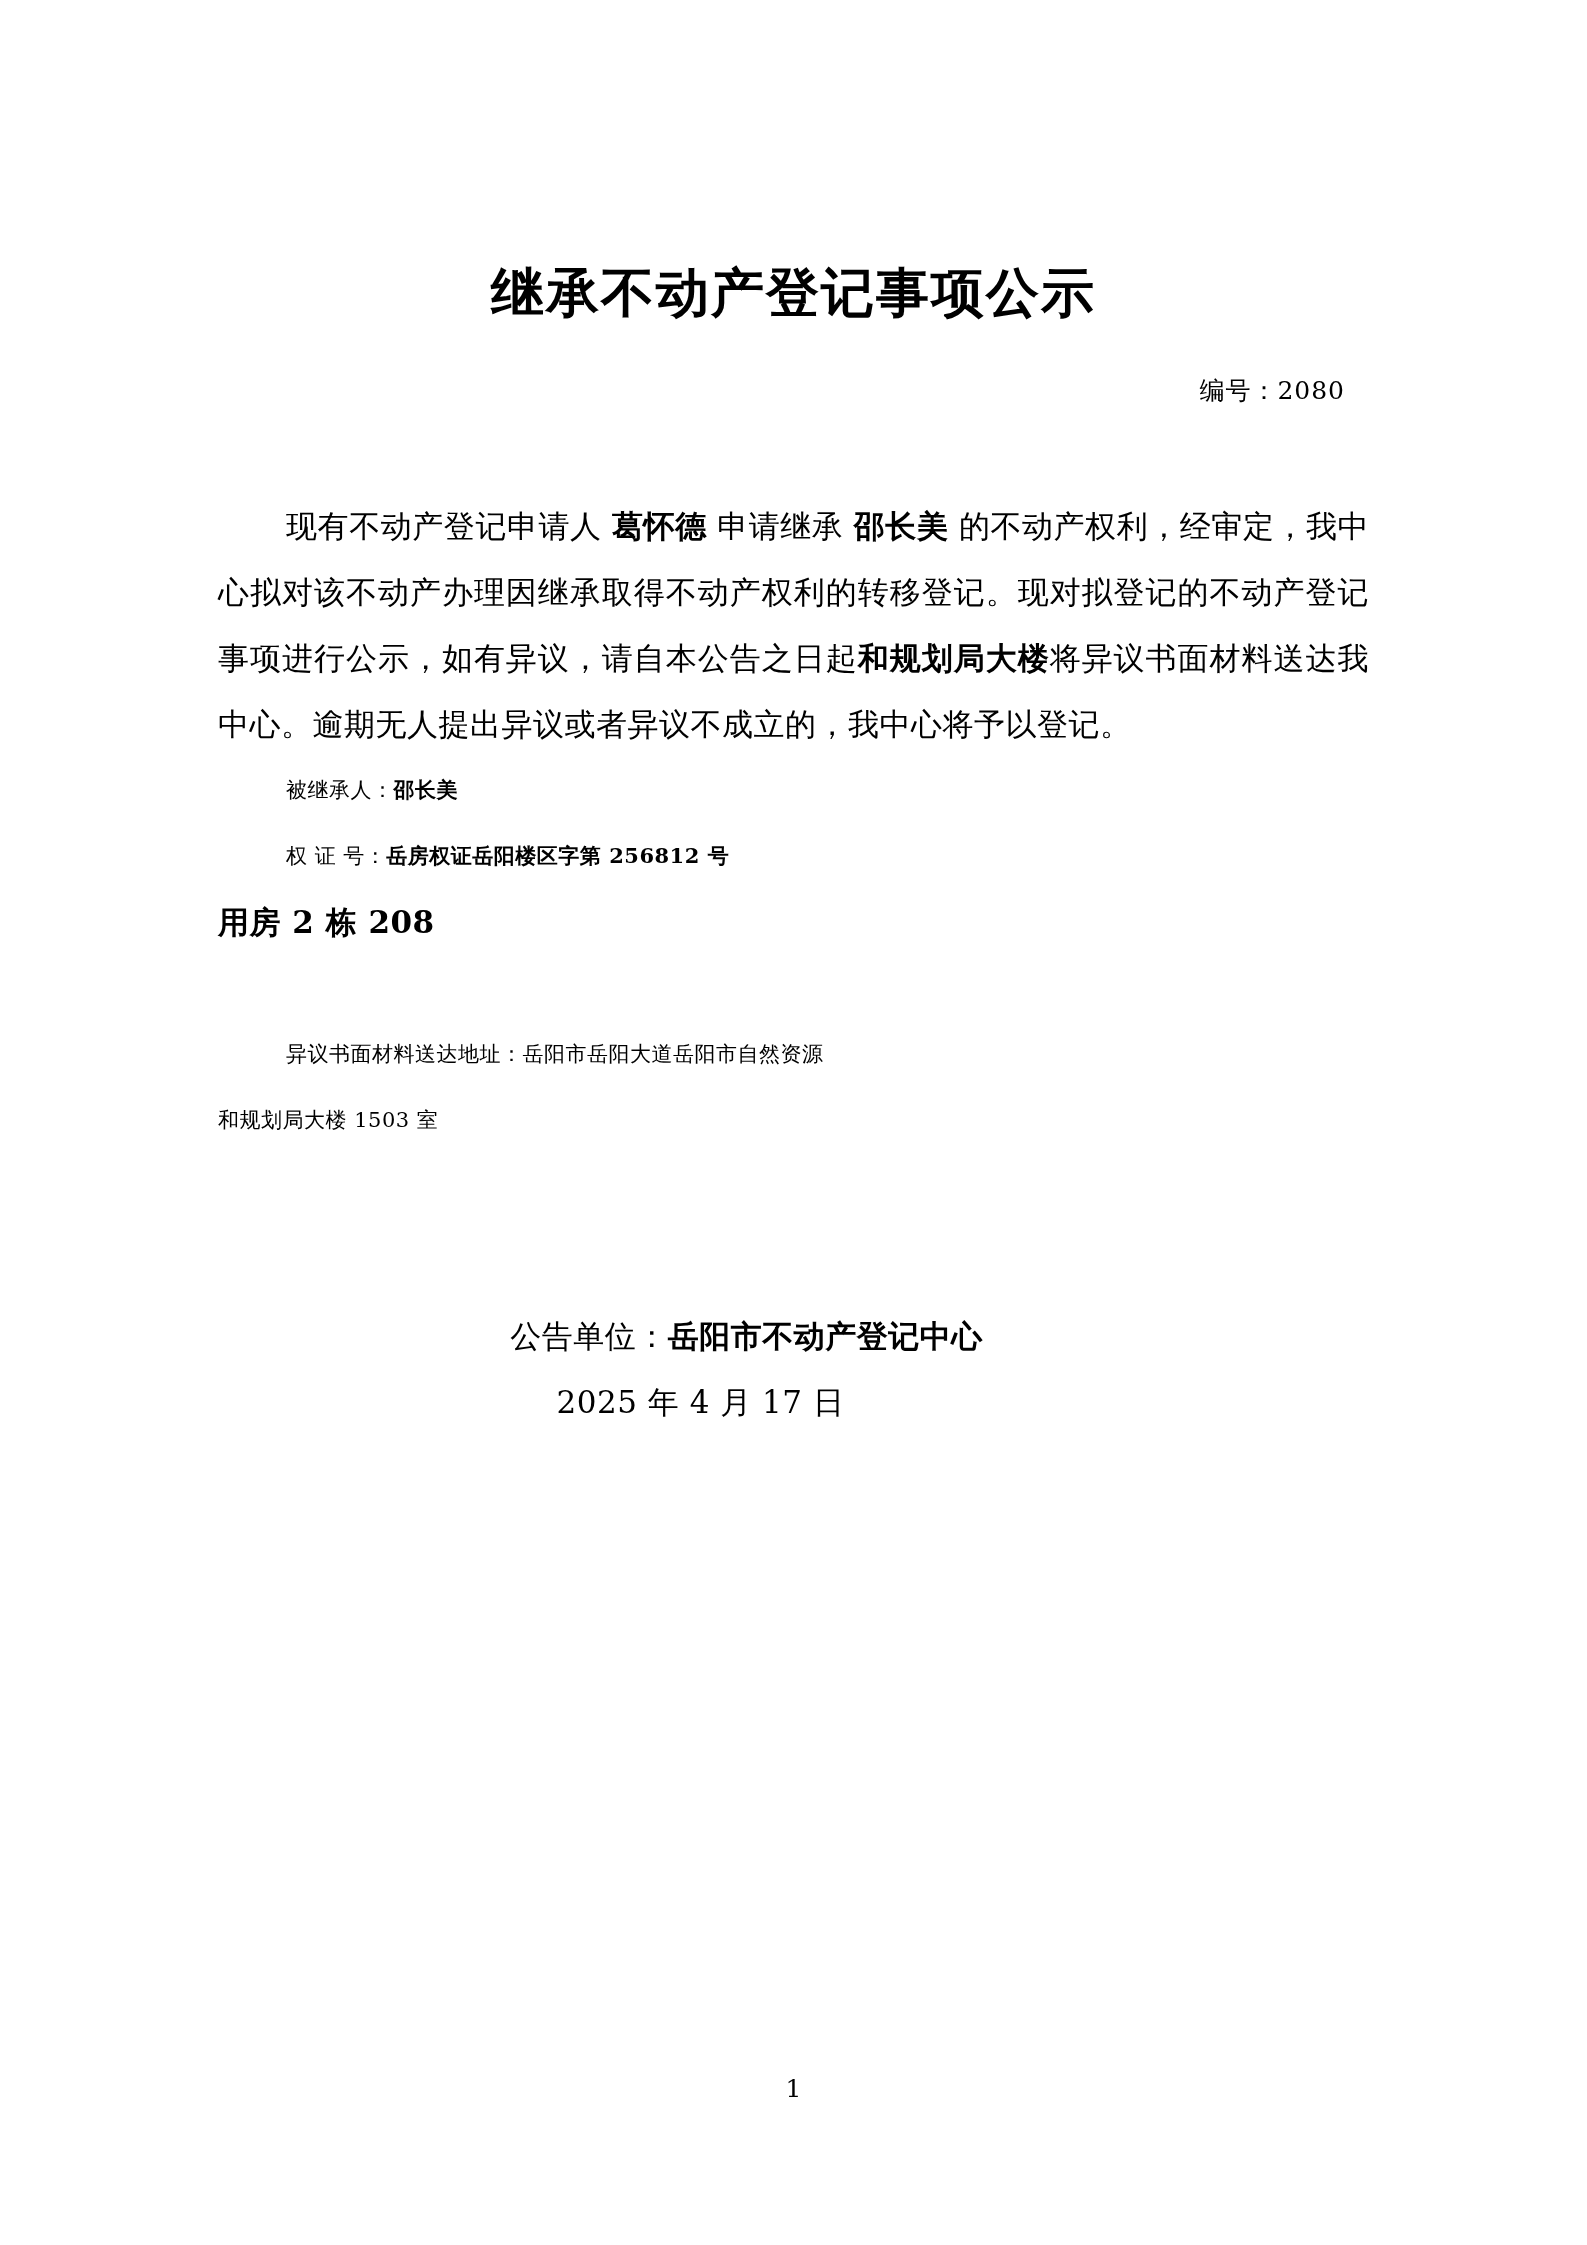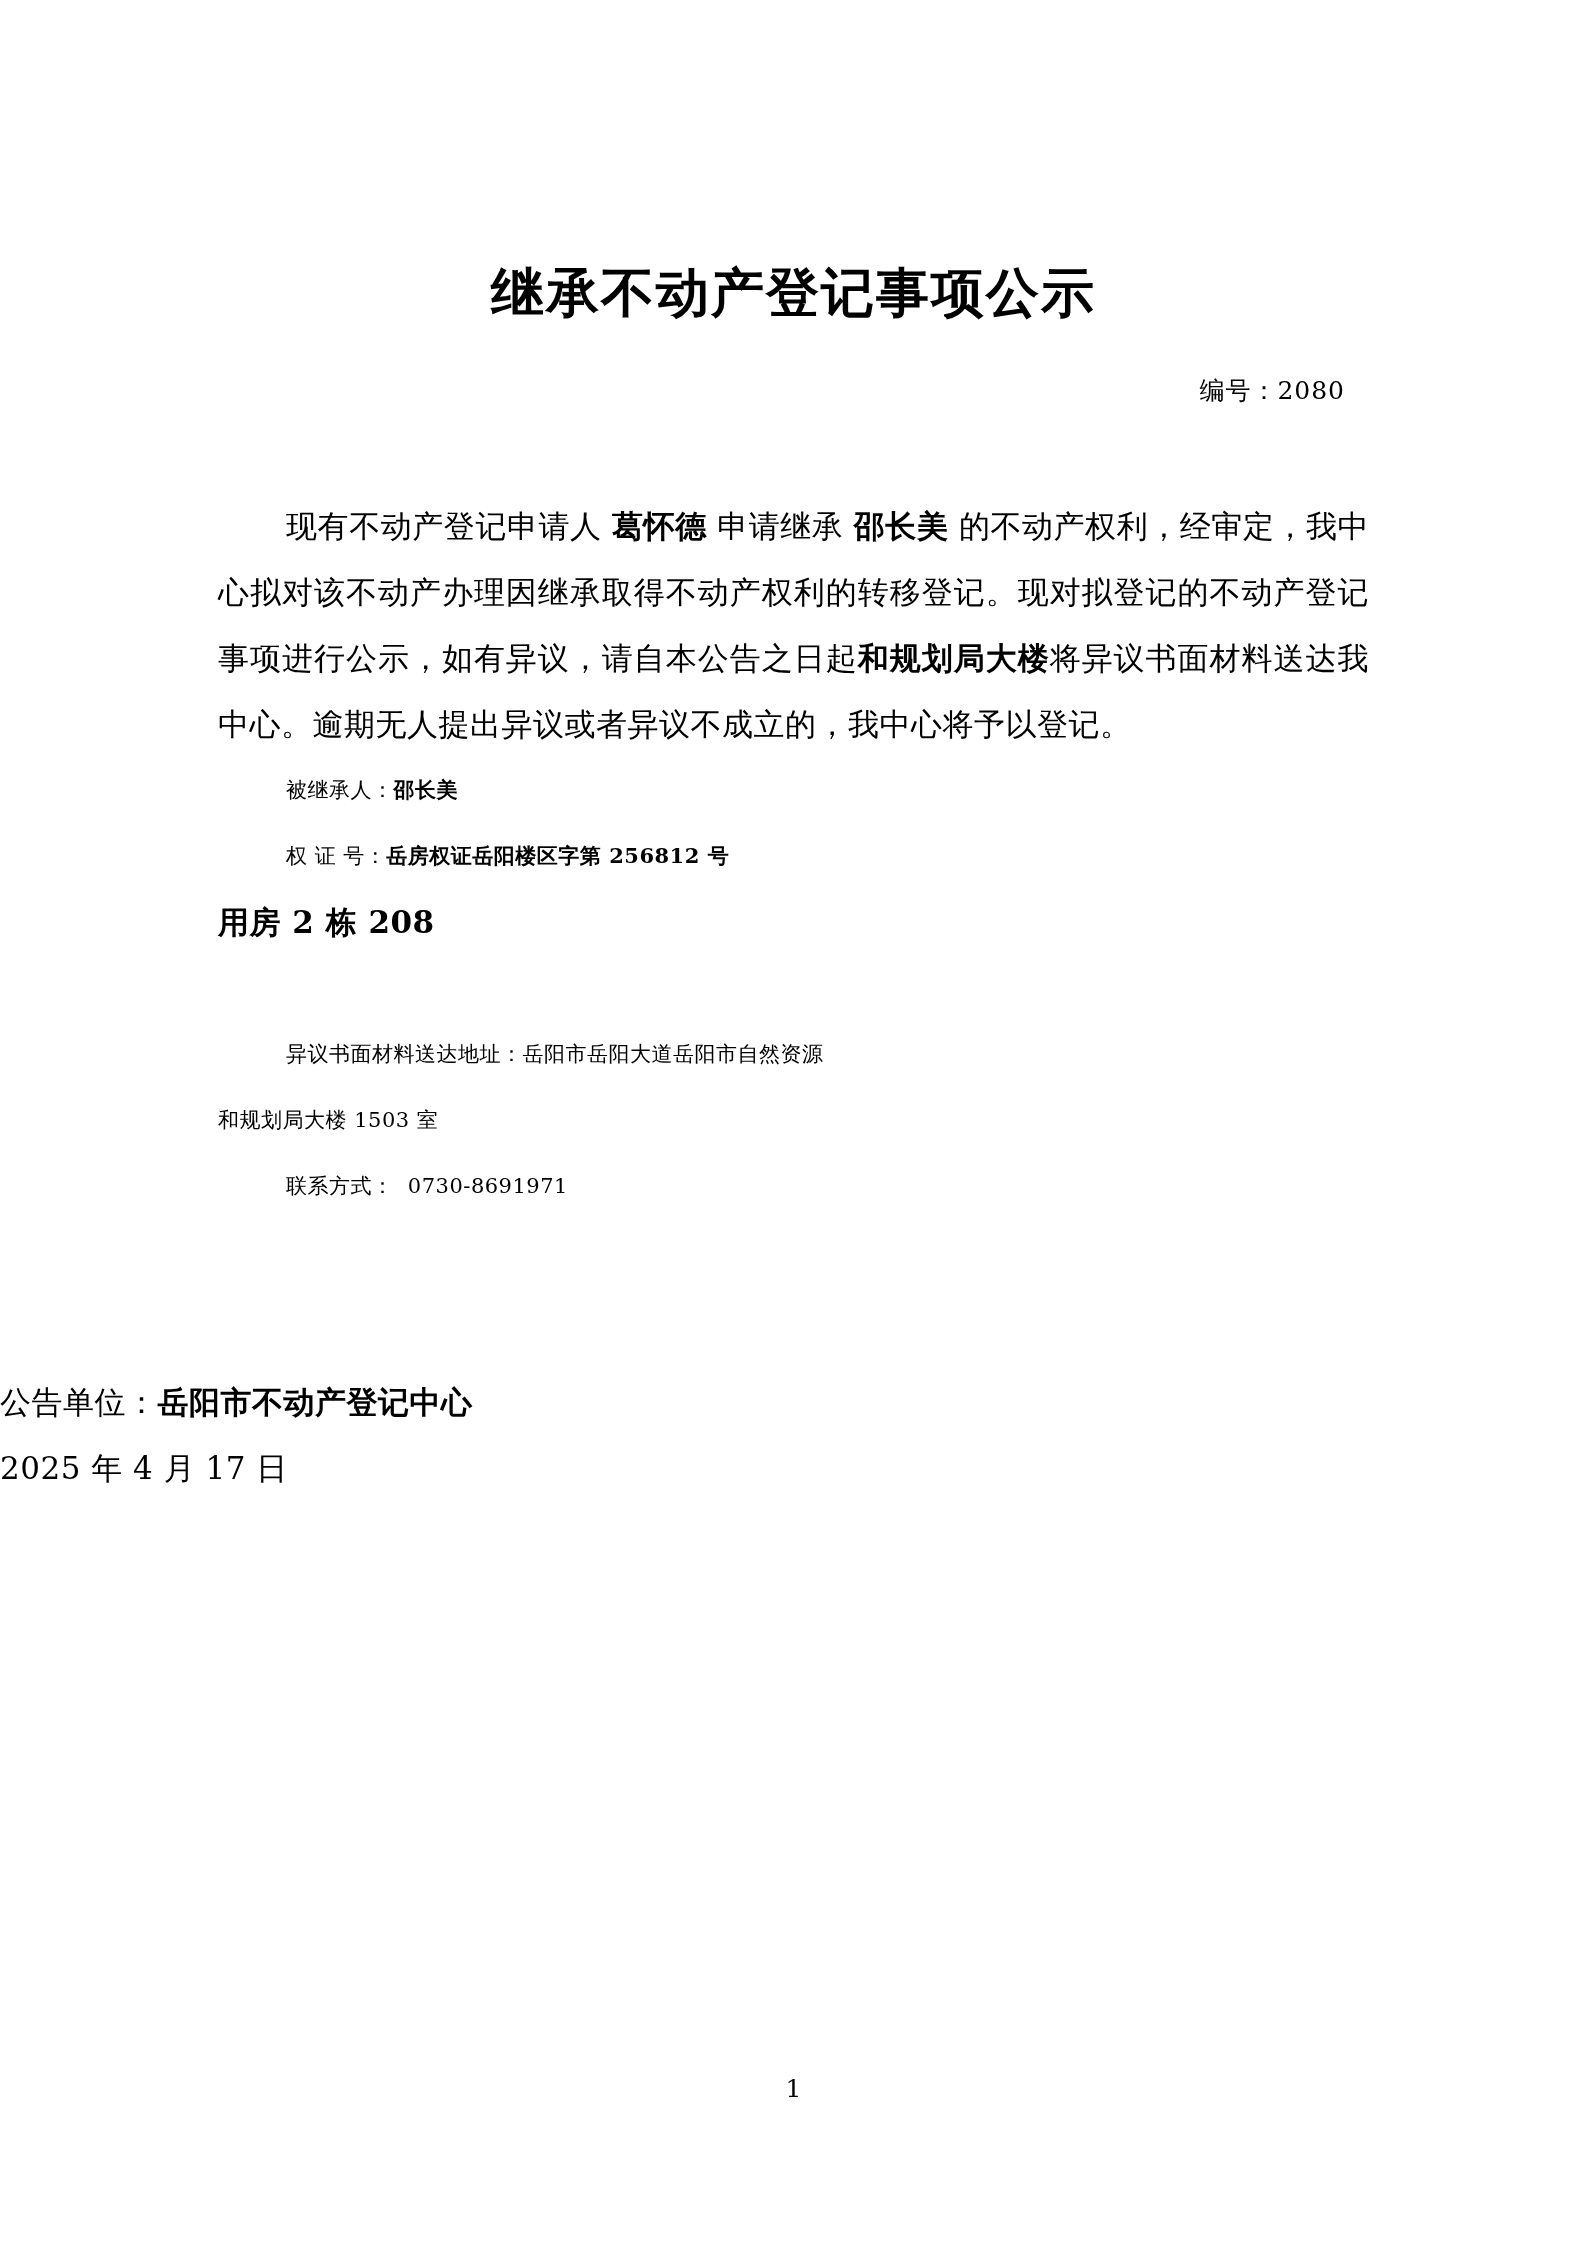--- a/index.html
+++ b/index.html
@@ -78,21 +78,21 @@
     letter-spacing: 0.5px;
   }
   .gap {
     height: 66px;
   }
   .notice-block {
     margin-top: 0px;
   }
   .sign-block {
     margin-top: 150px;
-    text-align: left;
+    text-align: center;
     margin-right: 94px;
   }
   .sign-line {
     font-size: 31px;
     line-height: 66px;
     letter-spacing: 0.5px;
   }
   .sign-unit-value {
     font-weight: bold;
   }
@@ -141,23 +141,20 @@
     <div class="wrap-line">用房 2 栋 208</div>
 
     <div class="gap"></div>
 
     <div class="field-line notice-block">
       <span class="indent"></span><span>异议书面材料送达地址：</span><span>岳阳市岳阳大道岳阳市自然资源</span>
     </div>
 
     <div class="field-line">和规划局大楼 1503 室</div>
 
-    <div class="field-line">
-      <span class="indent"></span><span>联系方式：</span>&nbsp;&nbsp;<span>0730-8691971</span>
-    </div>
 
   </div>
 
   <div class="sign-block">
     <div class="sign-line">
       <span>公告单位：</span><span class="sign-unit-value">岳阳市不动产登记中心</span>
     </div>
     <div class="sign-line sign-date">2025 年 4 月 17 日</div>
   </div>
 

